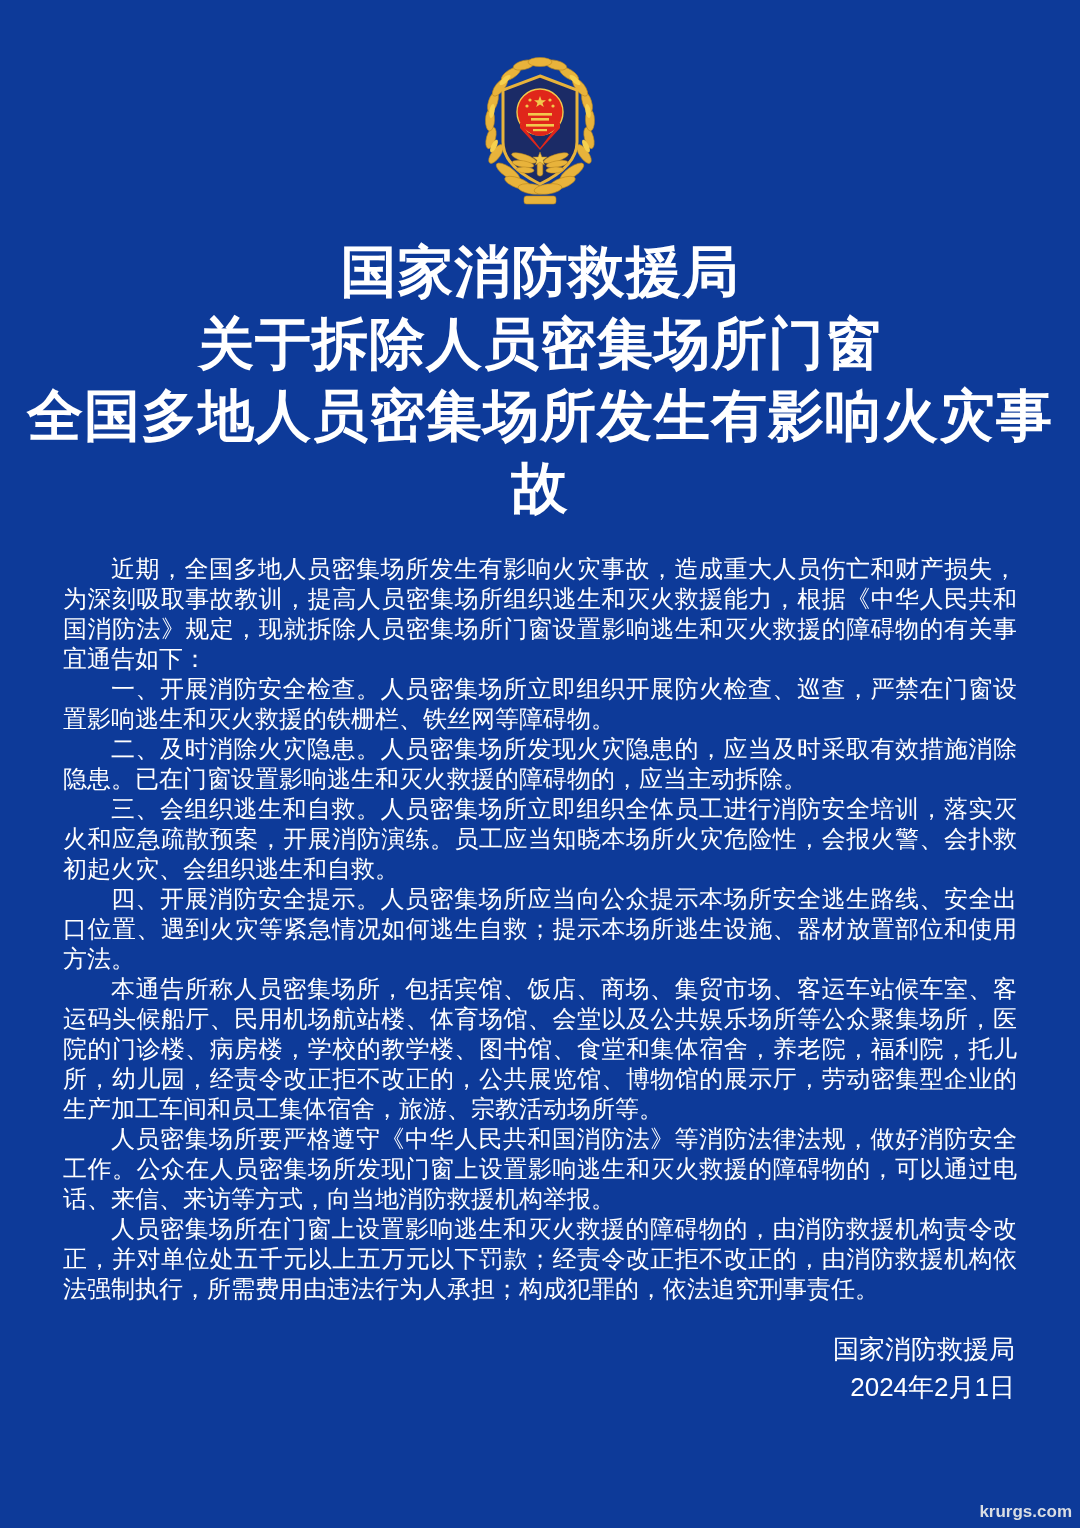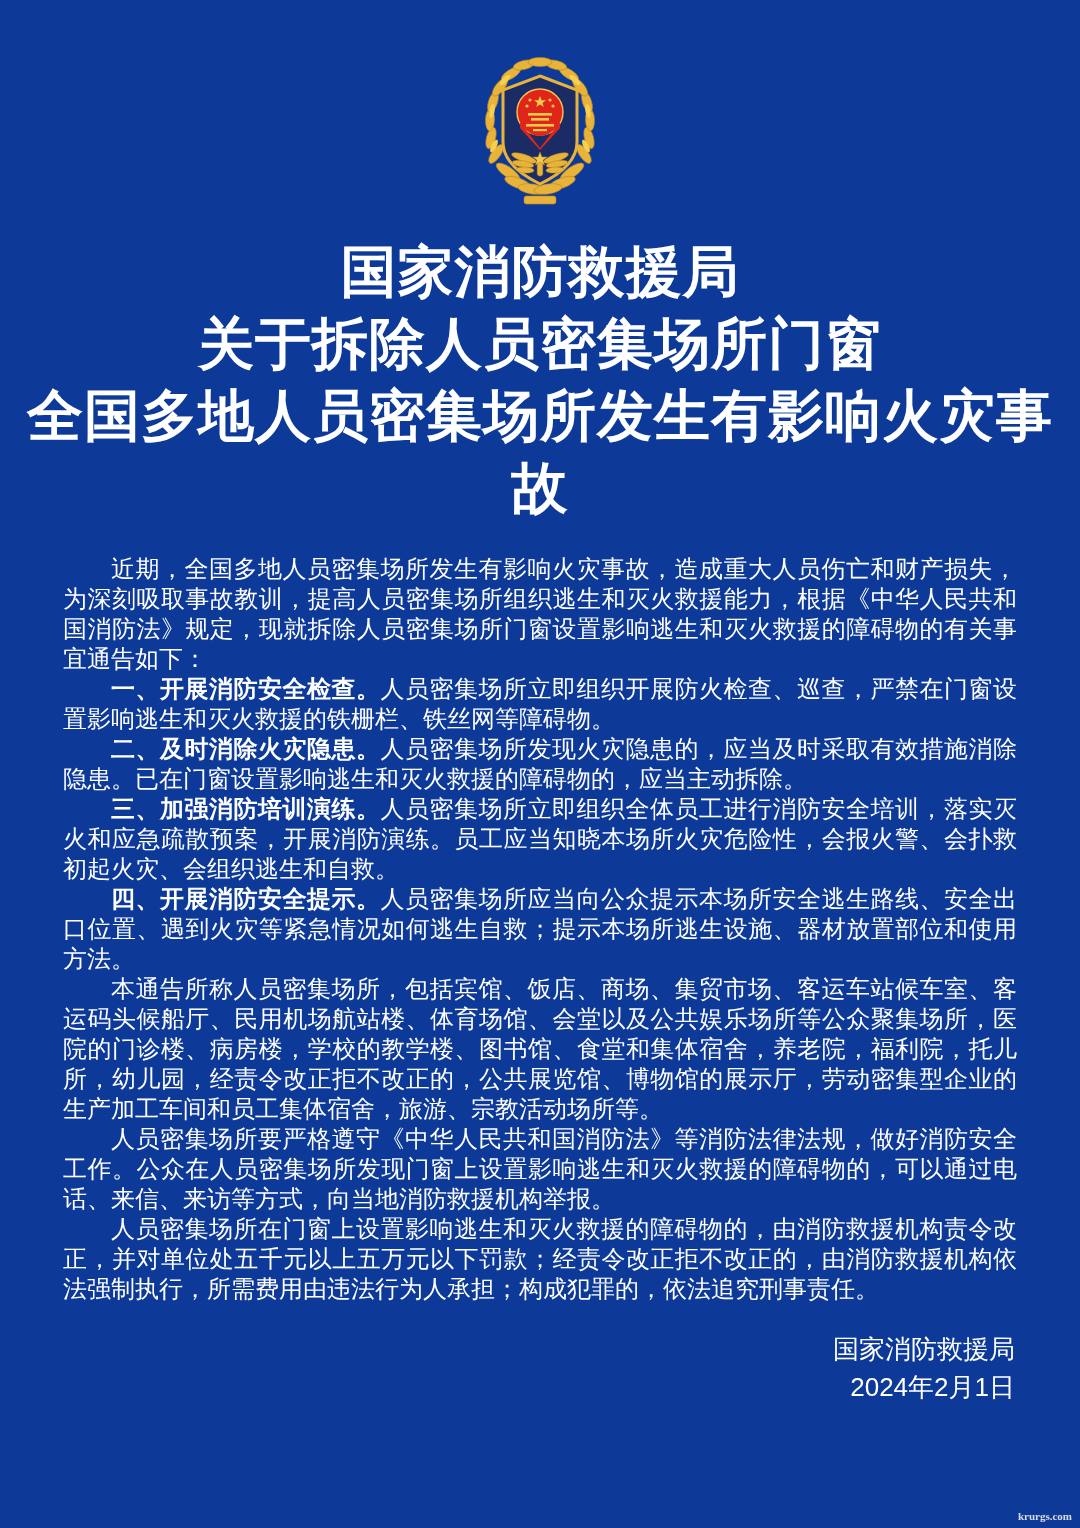--- a/index.html
+++ b/index.html
@@ -36,35 +36,35 @@
     font-size: 24px;
     line-height: 30px;
     text-align: justify;
     text-justify: inter-ideograph;
     color: #ffffff;
   }
   .content p {
     margin: 0;
     text-indent: 2em;
   }
-  .lead { font-weight: 700; }
+  .lead { font-weight: 400; }
   .signature {
     margin: 26px 65px 0 0;
     text-align: right;
     font-size: 26px;
     line-height: 38px;
     color: #ffffff;
   }
   .watermark {
     position: absolute;
     right: 8px;
     bottom: 6px;
-    font-family: Liberation Serif, serif;
+    font-family: Liberation Sans, sans-serif;
     font-weight: 700;
-    font-size: 11px;
+    font-size: 17px;
     color: #d9dde3;
   }
 </style>
 </head>
 <body>
 
 <div class="page">
 
   <div class="emblem-wrap">
     <svg width="122" height="150" viewBox="0 0 120 150" aria-hidden="true">
@@ -140,21 +140,21 @@
   <h1 class="title">
     <div>国家消防救援局</div>
     <div>关于拆除人员密集场所门窗</div>
     <div>全国多地人员密集场所发生有影响火灾事故</div>
   </h1>
 
   <div class="content">
     <p><span class="lead"></span><span>近期，全国多地人员密集场所发生有影响火灾事故，造成重大人员伤亡和财产损失，为深刻吸取事故教训，提高人员密集场所组织逃生和灭火救援能力，根据《中华人民共和国消防法》规定，现就拆除人员密集场所门窗设置影响逃生和灭火救援的障碍物的有关事宜通告如下：</span></p>
     <p><span class="lead">一、开展消防安全检查。</span><span>人员密集场所立即组织开展防火检查、巡查，严禁在门窗设置影响逃生和灭火救援的铁栅栏、铁丝网等障碍物。</span></p>
     <p><span class="lead">二、及时消除火灾隐患。</span><span>人员密集场所发现火灾隐患的，应当及时采取有效措施消除隐患。已在门窗设置影响逃生和灭火救援的障碍物的，应当主动拆除。</span></p>
-    <p><span class="lead">三、加强消防培训演练。</span><span>人员密集场所立即组织全体员工进行消防安全培训，落实灭火和应急疏散预案，开展消防演练。员工应当知晓本场所火灾危险性，会报火警、会扑救初起火灾、会组织逃生和自救。</span></p>
+    <p><span class="lead">三、会组织逃生和自救。</span><span>人员密集场所立即组织全体员工进行消防安全培训，落实灭火和应急疏散预案，开展消防演练。员工应当知晓本场所火灾危险性，会报火警、会扑救初起火灾、会组织逃生和自救。</span></p>
     <p><span class="lead">四、开展消防安全提示。</span><span>人员密集场所应当向公众提示本场所安全逃生路线、安全出口位置、遇到火灾等紧急情况如何逃生自救；提示本场所逃生设施、器材放置部位和使用方法。</span></p>
     <p><span class="lead"></span><span>本通告所称人员密集场所，包括宾馆、饭店、商场、集贸市场、客运车站候车室、客运码头候船厅、民用机场航站楼、体育场馆、会堂以及公共娱乐场所等公众聚集场所，医院的门诊楼、病房楼，学校的教学楼、图书馆、食堂和集体宿舍，养老院，福利院，托儿所，幼儿园，经责令改正拒不改正的，公共展览馆、博物馆的展示厅，劳动密集型企业的生产加工车间和员工集体宿舍，旅游、宗教活动场所等。</span></p>
     <p><span class="lead"></span><span>人员密集场所要严格遵守《中华人民共和国消防法》等消防法律法规，做好消防安全工作。公众在人员密集场所发现门窗上设置影响逃生和灭火救援的障碍物的，可以通过电话、来信、来访等方式，向当地消防救援机构举报。</span></p>
     <p><span class="lead"></span><span>人员密集场所在门窗上设置影响逃生和灭火救援的障碍物的，由消防救援机构责令改正，并对单位处五千元以上五万元以下罚款；经责令改正拒不改正的，由消防救援机构依法强制执行，所需费用由违法行为人承担；构成犯罪的，依法追究刑事责任。</span></p>
   </div>
 
   <div class="signature">
     <div>国家消防救援局</div>
     <div>2024年2月1日</div>
   </div>

